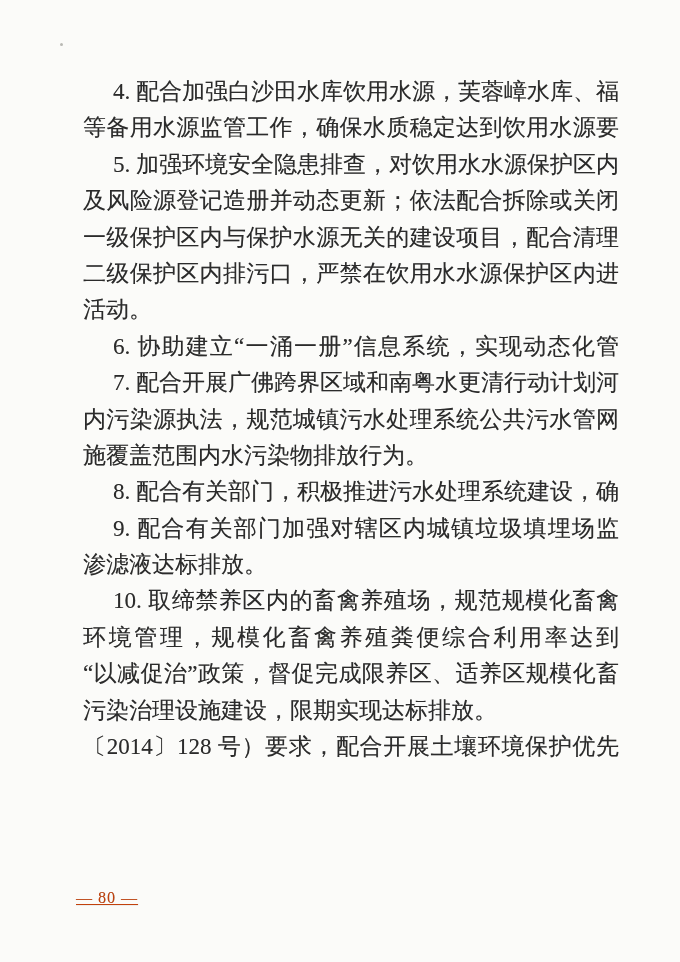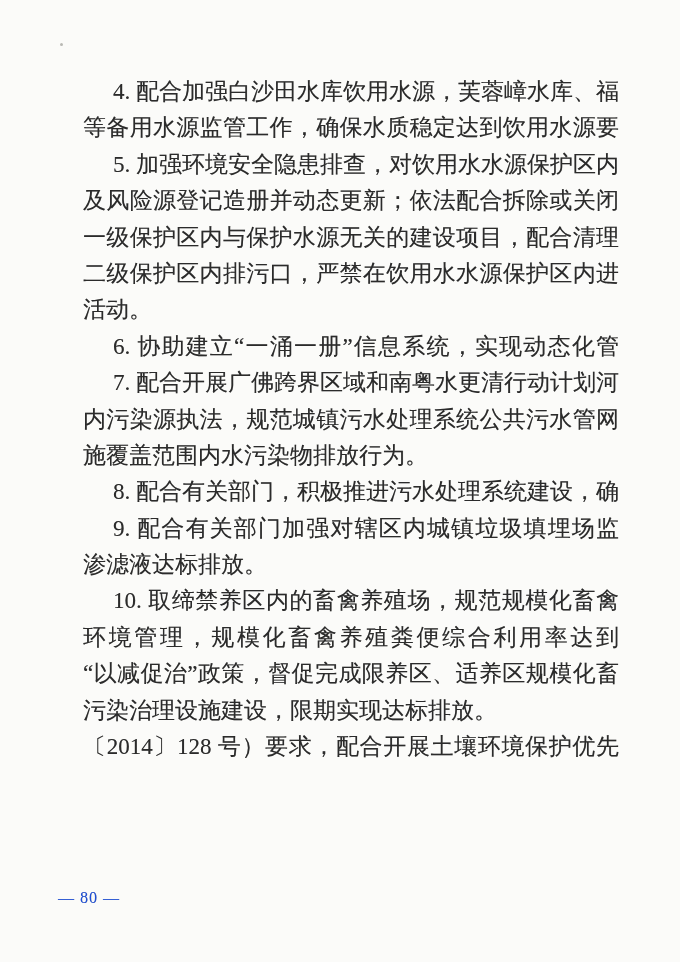--- a/index.html
+++ b/index.html
@@ -33,28 +33,29 @@
     text-shadow: 0.2px 0.2px 0.4px rgba(20,20,20,0.35);
   }
   .line.first {
     padding-left: 30px;
   }
   .line.last {
     text-align-last: left;
   }
   .page-footer {
     position: absolute;
-    left: 58px;
+    left: 76px;
     top: 888px;
     height: 20px;
     line-height: 20px;
     font-size: 16px;
     letter-spacing: 1px;
-    color: #1d4ed8;
+    color: #c2410c;
     text-shadow: 0.2px 0.2px 0.4px rgba(20,20,20,0.3);
+    text-decoration: underline;
   }
   .speck {
     position: absolute;
     left: 60px;
     top: 43px;
     width: 3px;
     height: 3px;
     border-radius: 50%;
     background: #b9b9b4;
   }

